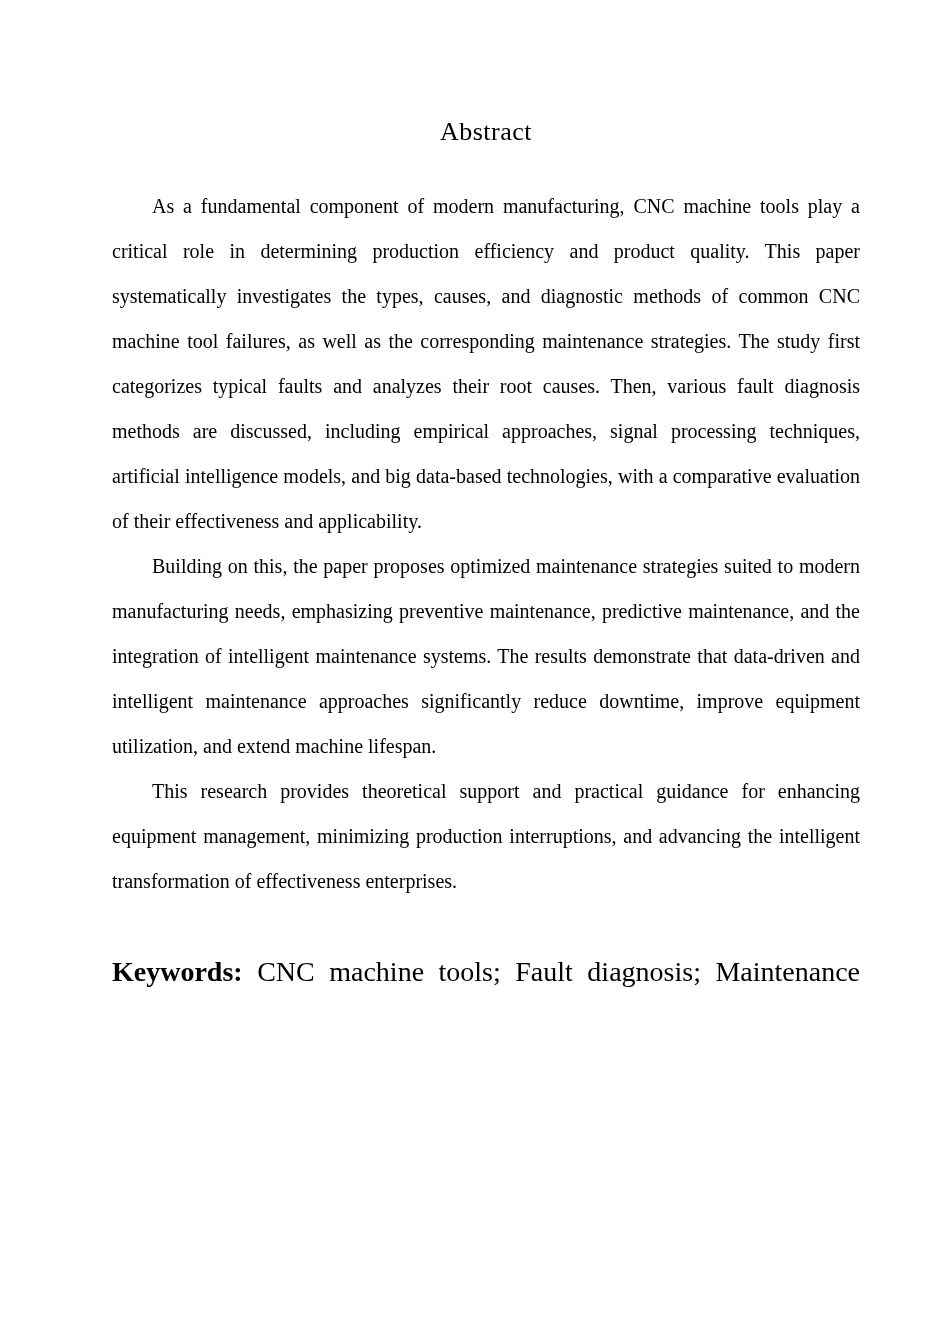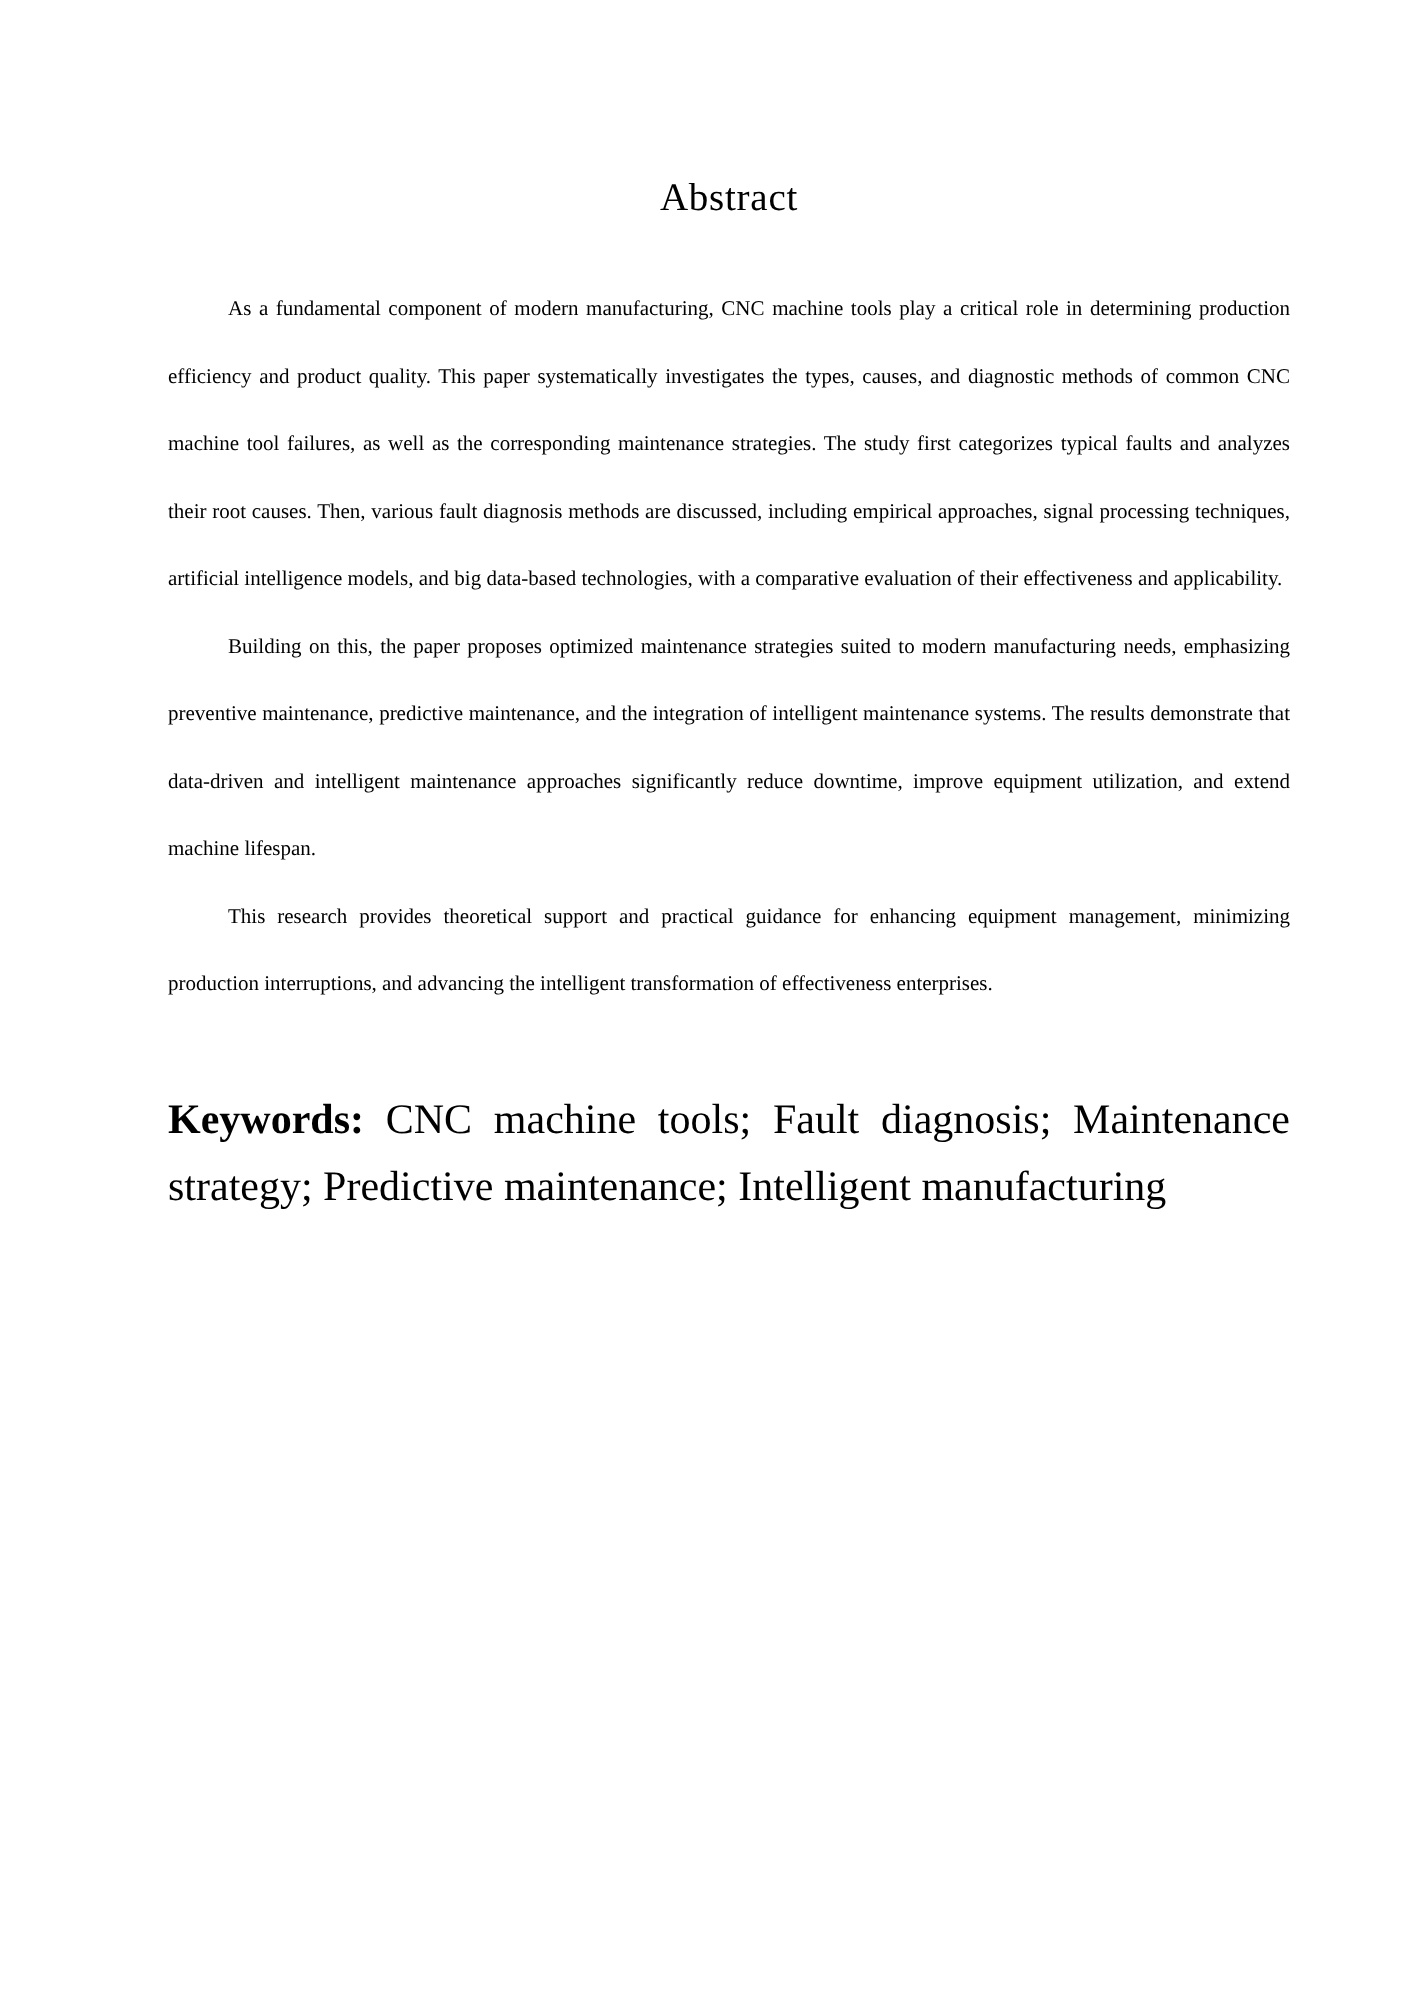--- a/index.html
+++ b/index.html
@@ -25,21 +25,21 @@
   .doc-title {
     margin: 116px 0 37px 0;
     font-size: 26px;
     line-height: 31px;
     font-weight: 400;
     text-align: center;
     letter-spacing: 0.5px;
   }
   .para {
     margin: 0;
-    font-size: 14px;
+    font-size: 20px;
     line-height: 45px;
     text-align: justify;
     text-justify: inter-word;
     text-indent: 40px;
   }
   .keywords {
     margin: 45px 0 0 0;
     font-size: 28px;
     line-height: 45px;
     text-align: justify;

